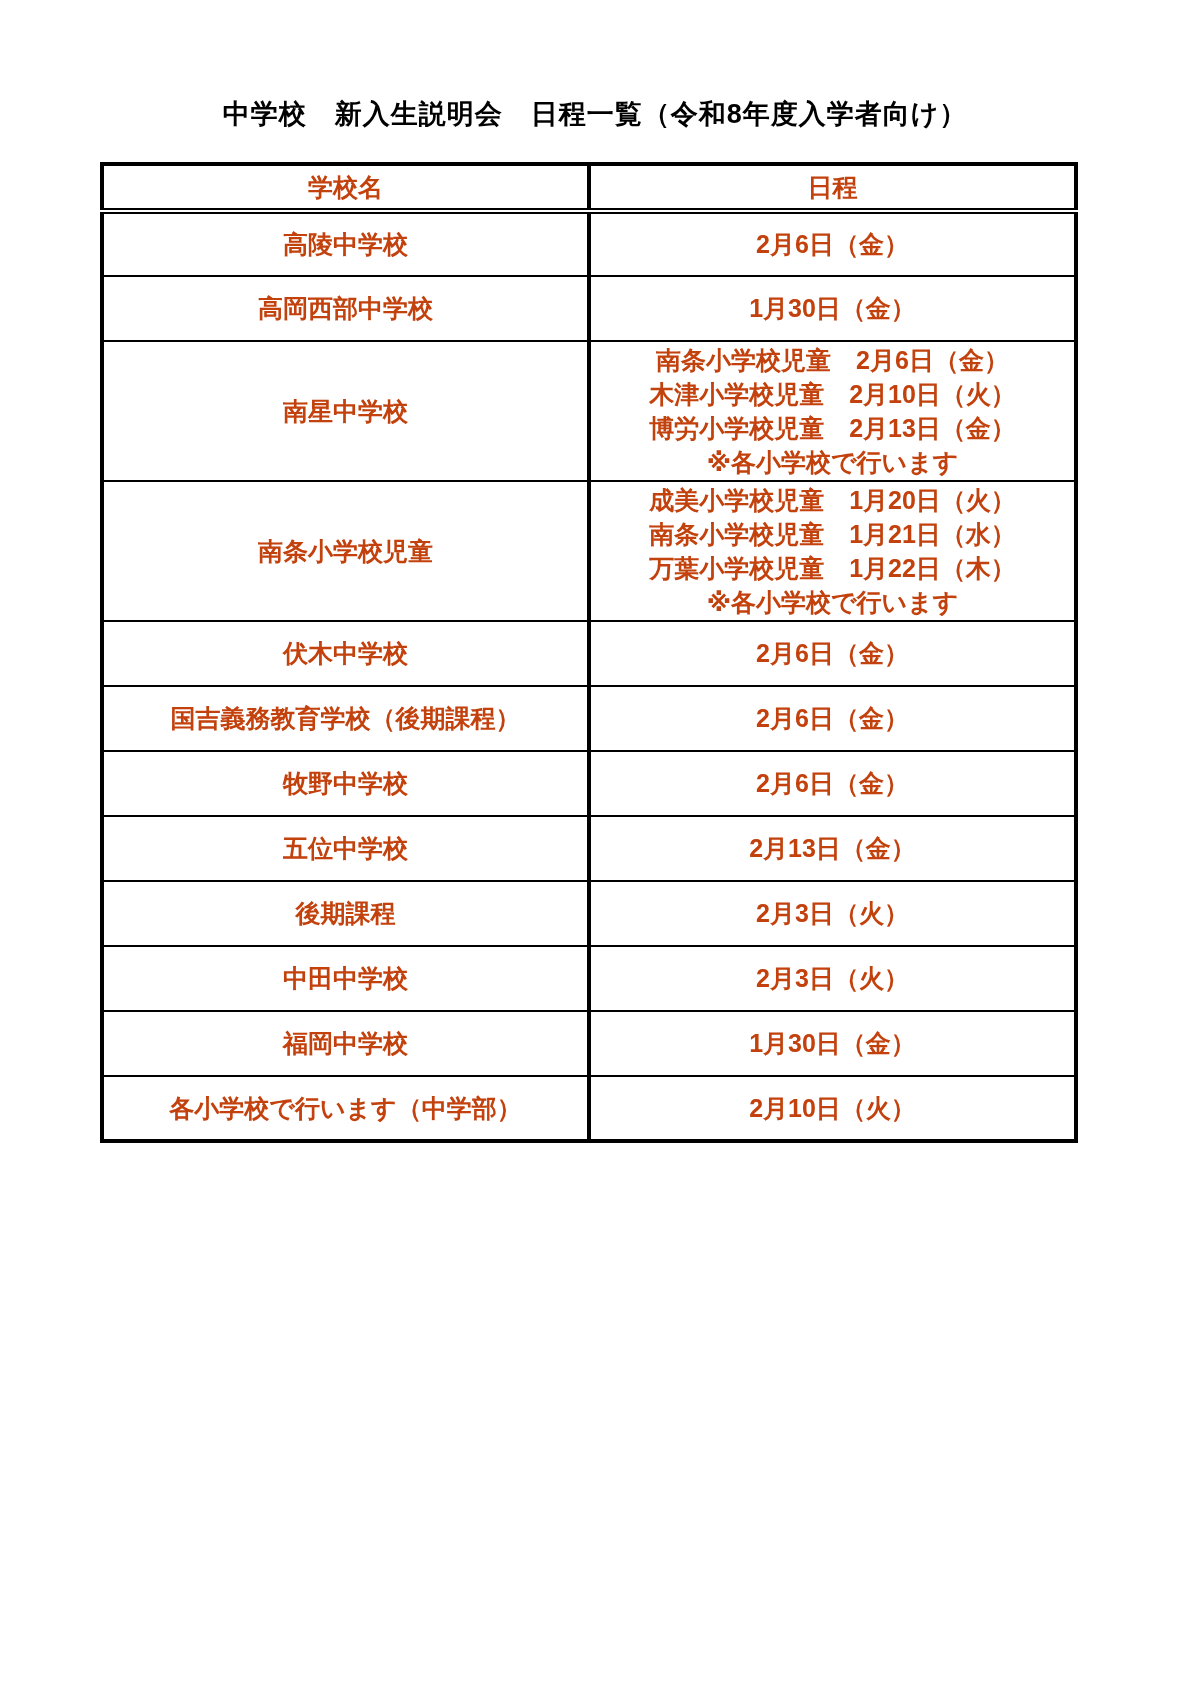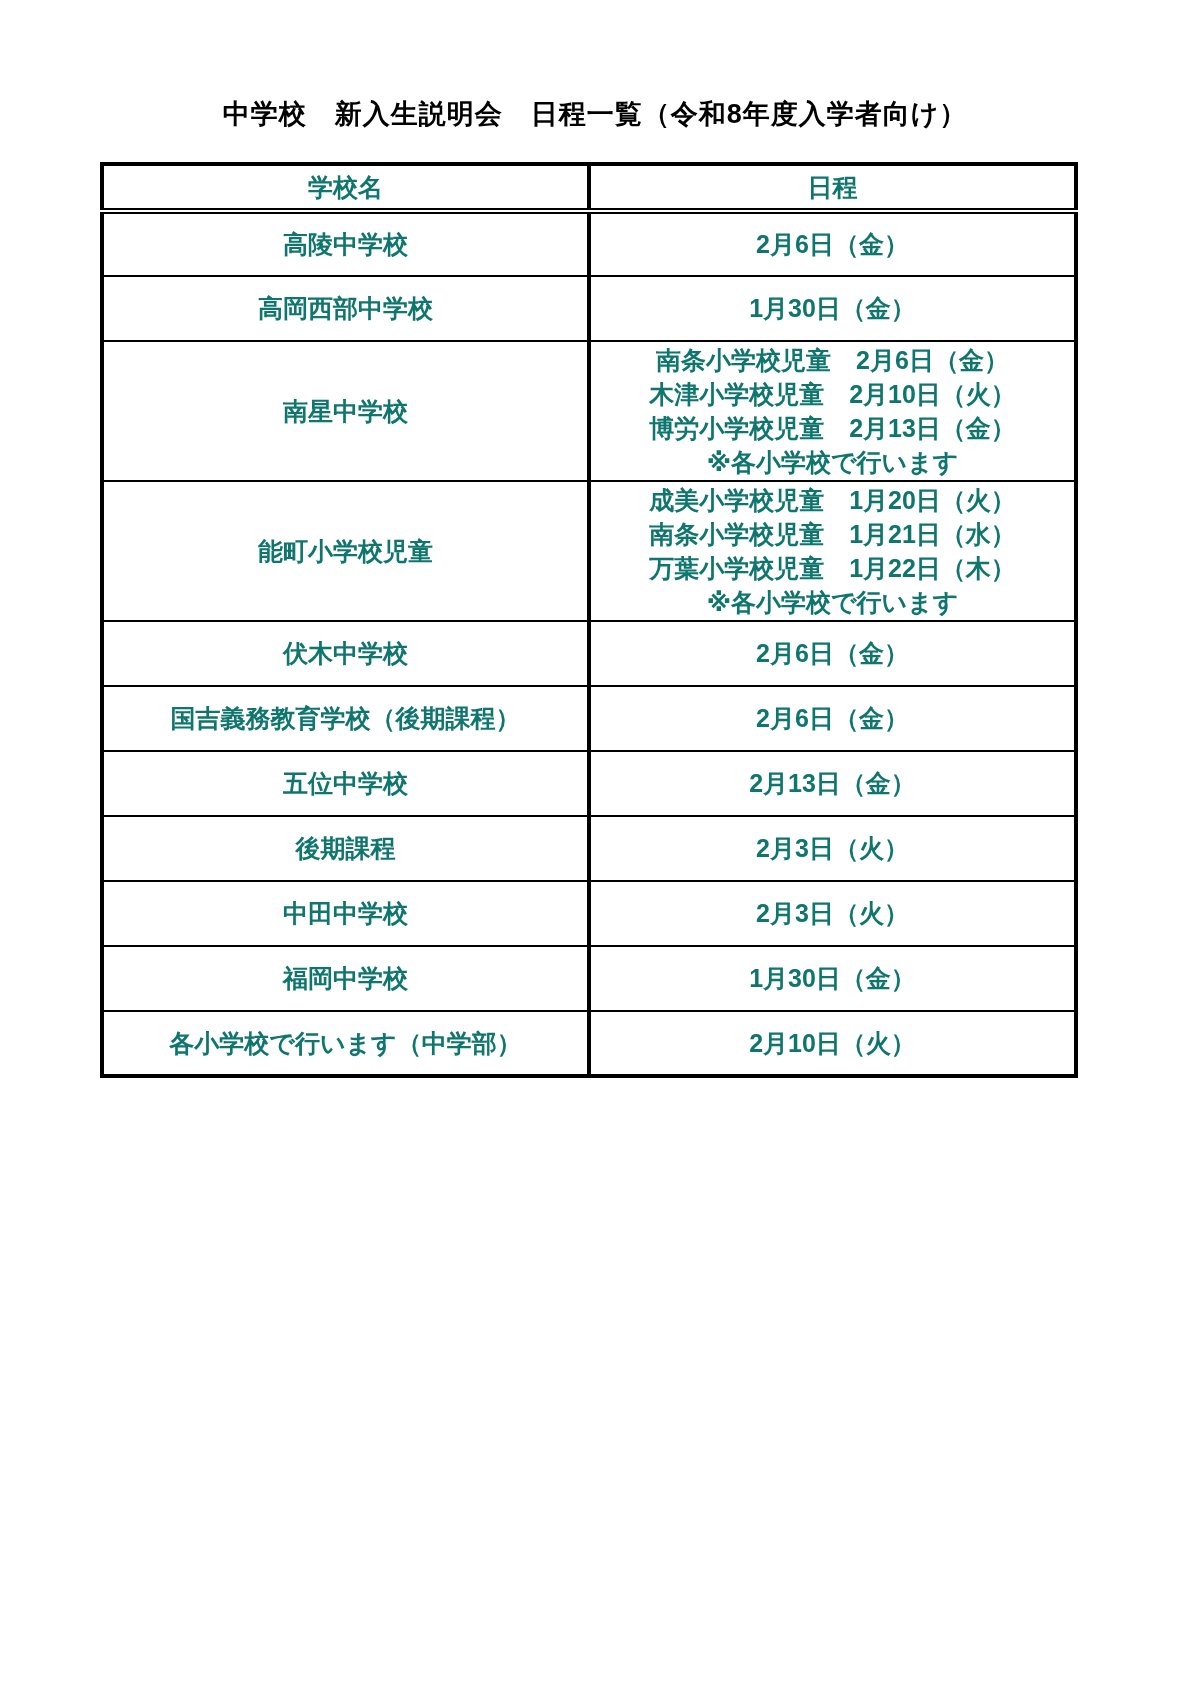--- a/index.html
+++ b/index.html
@@ -38,21 +38,21 @@
   }
   table.schedule col { width: 50%; }
   table.schedule th,
   table.schedule td {
     border: 2px solid #000000;
     padding: 0;
     text-align: center;
     vertical-align: middle;
     font-size: 25px;
     font-weight: 700;
-    color: #0f766e;
+    color: #c2410c;
   }
   table.schedule th:first-child,
   table.schedule td:first-child {
     border-right: 4px solid #000000;
   }
   table.schedule thead th {
     border-bottom: 6px double #000000;
     height: 42px;
   }
   table.schedule tbody tr { height: 65px; }
@@ -99,34 +99,38 @@
       <tr class="tall">
         <td>南星中学校</td>
         <td class="date-multi">
           <div class="dline">南条小学校児童　2月6日（金）</div>
           <div class="dline">木津小学校児童　2月10日（火）</div>
           <div class="dline">博労小学校児童　2月13日（金）</div>
           <div class="dline">※各小学校で行います</div>
         </td>
       </tr>
       <tr class="tall">
-        <td>能町小学校児童</td>
+        <td>南条小学校児童</td>
         <td class="date-multi">
           <div class="dline">成美小学校児童　1月20日（火）</div>
           <div class="dline">南条小学校児童　1月21日（水）</div>
           <div class="dline">万葉小学校児童　1月22日（木）</div>
           <div class="dline">※各小学校で行います</div>
         </td>
       </tr>
       <tr>
         <td>伏木中学校</td>
         <td>2月6日（金）</td>
       </tr>
       <tr>
         <td>国吉義務教育学校（後期課程）</td>
+        <td>2月6日（金）</td>
+      </tr>
+      <tr>
+        <td>牧野中学校</td>
         <td>2月6日（金）</td>
       </tr>
       <tr>
         <td>五位中学校</td>
         <td>2月13日（金）</td>
       </tr>
       <tr>
         <td>後期課程</td>
         <td>2月3日（火）</td>
       </tr>

